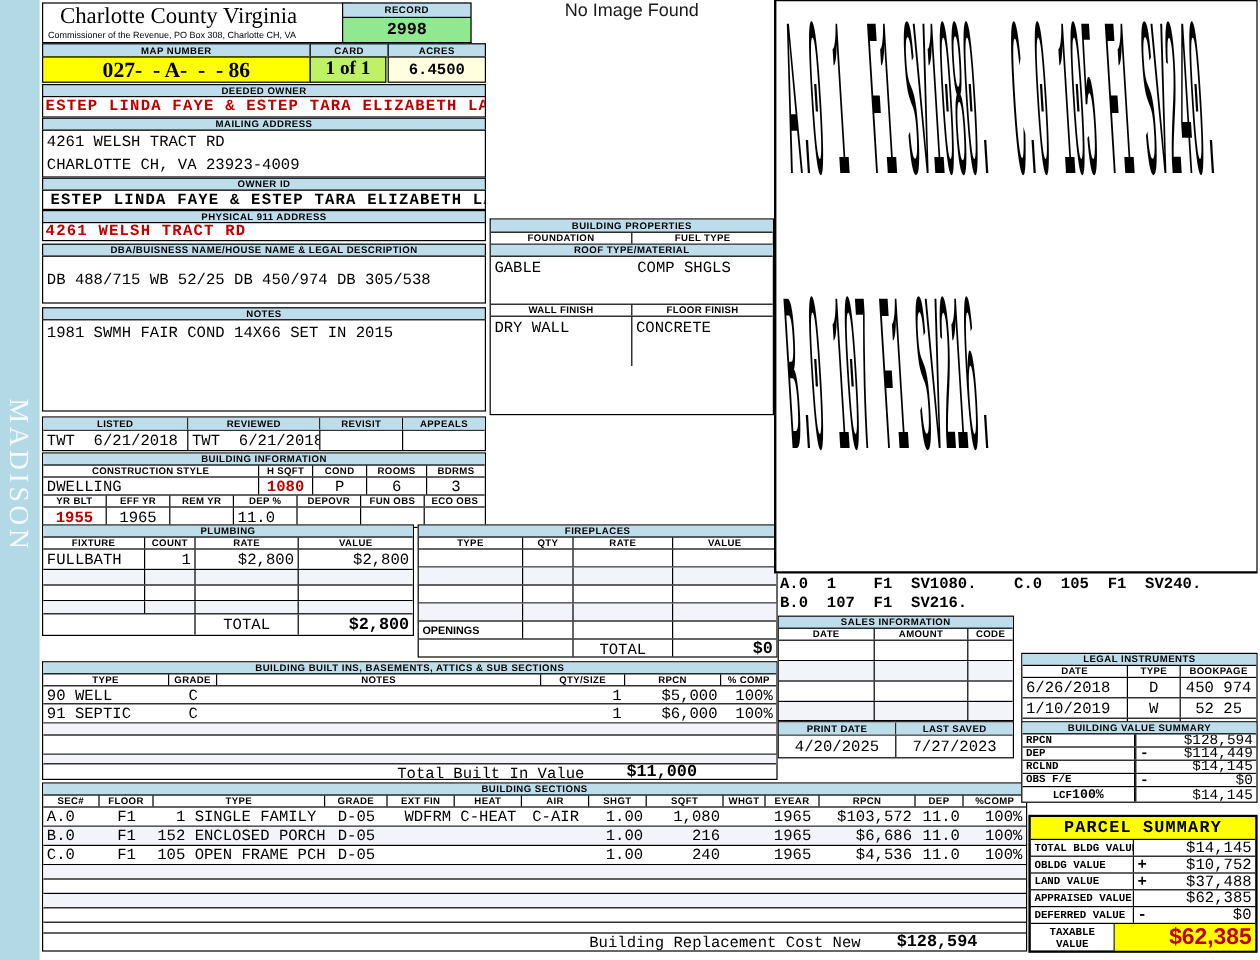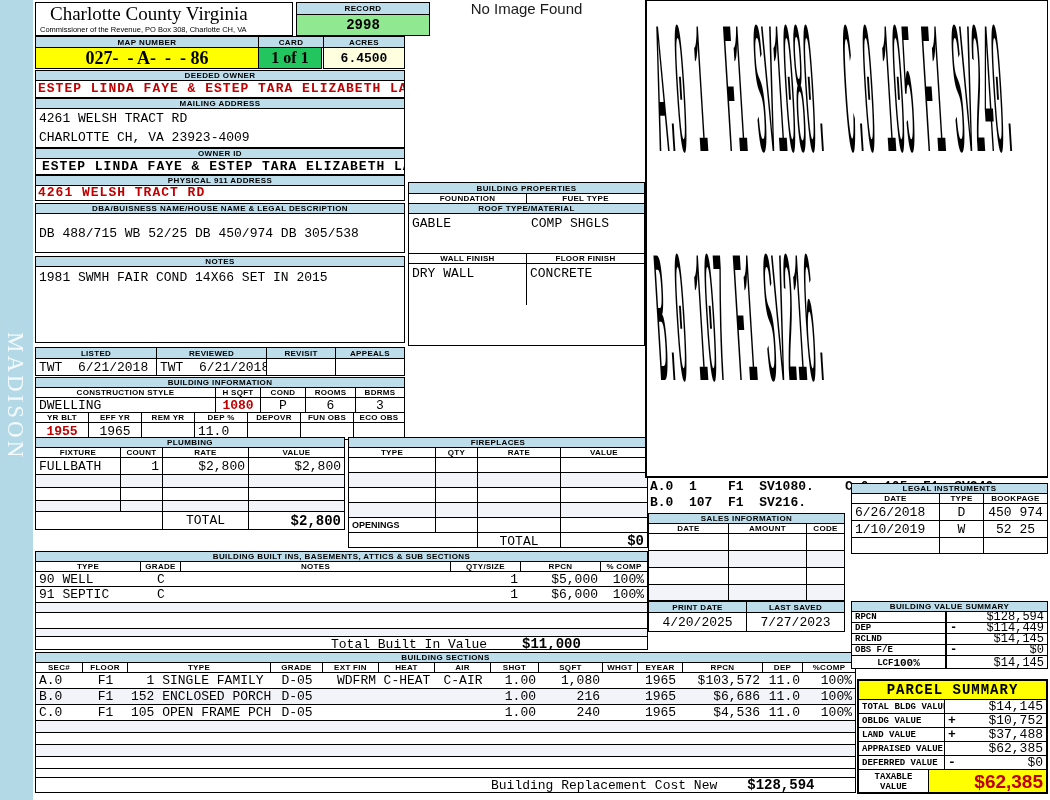--- a/index.html
+++ b/index.html
@@ -39,30 +39,30 @@
 
 <div id="card">
 
   <div class="abs" style="left:0;top:0;width:33px;height:800px;background:#B3D8E6"></div>
   <div class="abs" style="left:2px;top:332px;writing-mode:vertical-rl;font-family:'Liberation Serif',serif;font-size:23px;letter-spacing:3px;color:rgba(255,255,255,0.85)">MADISON</div>
 
   <div class="abs box" style="left:35px;top:2px;width:258px;height:34px">
     <div style="font-family:'Liberation Serif',serif;font-size:19px;padding-left:14px;line-height:22px">Charlotte County Virginia</div>
     <div style="font-size:7.5px;padding-left:4px">Commissioner of the Revenue, PO Box 308, Charlotte CH, VA</div>
   </div>
-  <div class="abs" style="left:296px;top:2px;width:134px;height:34px">
+  <div class="abs" style="left:285px;top:2px;width:108px;height:34px">
     <div class="hdr" style="height:13px">RECORD</div>
     <div style="height:21px;background:#90E890;border:1px solid #000;border-top:none;font:bold 14px 'Liberation Mono',monospace;display:flex;align-items:center;justify-content:center">2998</div>
   </div>
 
   <div class="abs hdr" style="left:35px;top:36px;width:224px;height:12px">MAP NUMBER</div>
   <div class="abs hdr" style="left:258px;top:36px;width:66px;height:12px">CARD</div>
   <div class="abs hdr" style="left:323px;top:36px;width:82px;height:12px">ACRES</div>
   <div class="abs" style="left:35px;top:47px;width:224px;height:22px;background:#FFFF00;border:1px solid #000;font:bold 18px 'Liberation Serif',serif;white-space:pre;display:flex;align-items:center;justify-content:center">027-  - A-  -  - 86</div>
-  <div class="abs" style="left:258px;top:47px;width:64px;height:22px;background:#22c55e;border:1px solid #000;font:bold 16px 'Liberation Serif',serif;display:flex;align-items:center;justify-content:center">1 of 1</div>
+  <div class="abs" style="left:258px;top:47px;width:64px;height:22px;background:#bef264;border:1px solid #000;font:bold 16px 'Liberation Serif',serif;display:flex;align-items:center;justify-content:center">1 of 1</div>
   <div class="abs" style="left:323px;top:47px;width:82px;height:22px;background:#FFFFE0;border:1px solid #000;font:bold 13px 'Liberation Mono',monospace;display:flex;align-items:center;justify-content:center">6.4500</div>
 
   <div class="abs hdr" style="left:35px;top:70px;width:370px;height:11px">DEEDED OWNER</div>
   <div class="abs box" style="left:35px;top:80px;width:370px;height:18px">
     <div class="mono b red" style="letter-spacing:1px;line-height:16px;padding-left:2px">ESTEP LINDA FAYE &amp; ESTEP TARA ELIZABETH LAC</div>
   </div>
 
   <div class="abs hdr" style="left:35px;top:98px;width:370px;height:11px">MAILING ADDRESS</div>
   <div class="abs box" style="left:35px;top:108px;width:370px;height:40px;display:flex;flex-direction:column;justify-content:space-between;padding:2px 3px">
     <div class="mono">4261 WELSH TRACT RD</div>
@@ -392,21 +392,21 @@
         <div class="fc sa1"></div>
         <div class="nc sa2"></div>
       </div>
     <div class="fr nb alt" style="height:15px">
         <div class="fc sa0"></div>
         <div class="fc sa1"></div>
         <div class="nc sa2"></div>
       </div>
   </div>
 
-  <div class="abs box" style="left:851px;top:483px;width:197px;height:71px">
+  <div class="abs box" style="left:851px;top:544px;width:197px;height:82px">
     <div class="hdrin" style="height:10px">LEGAL INSTRUMENTS</div>
     <div class="fr ch" style="height:10px">
       <div class="fc lg0">DATE</div>
       <div class="fc lg1">TYPE</div>
       <div class="nc lg2">BOOKPAGE</div>
     </div>
     <div class="fr" style="height:17px">
       <div class="fc lg0">6/26/2018</div>
       <div class="fc lg1 c">D</div>
       <div class="nc lg2 c">450 974</div>

